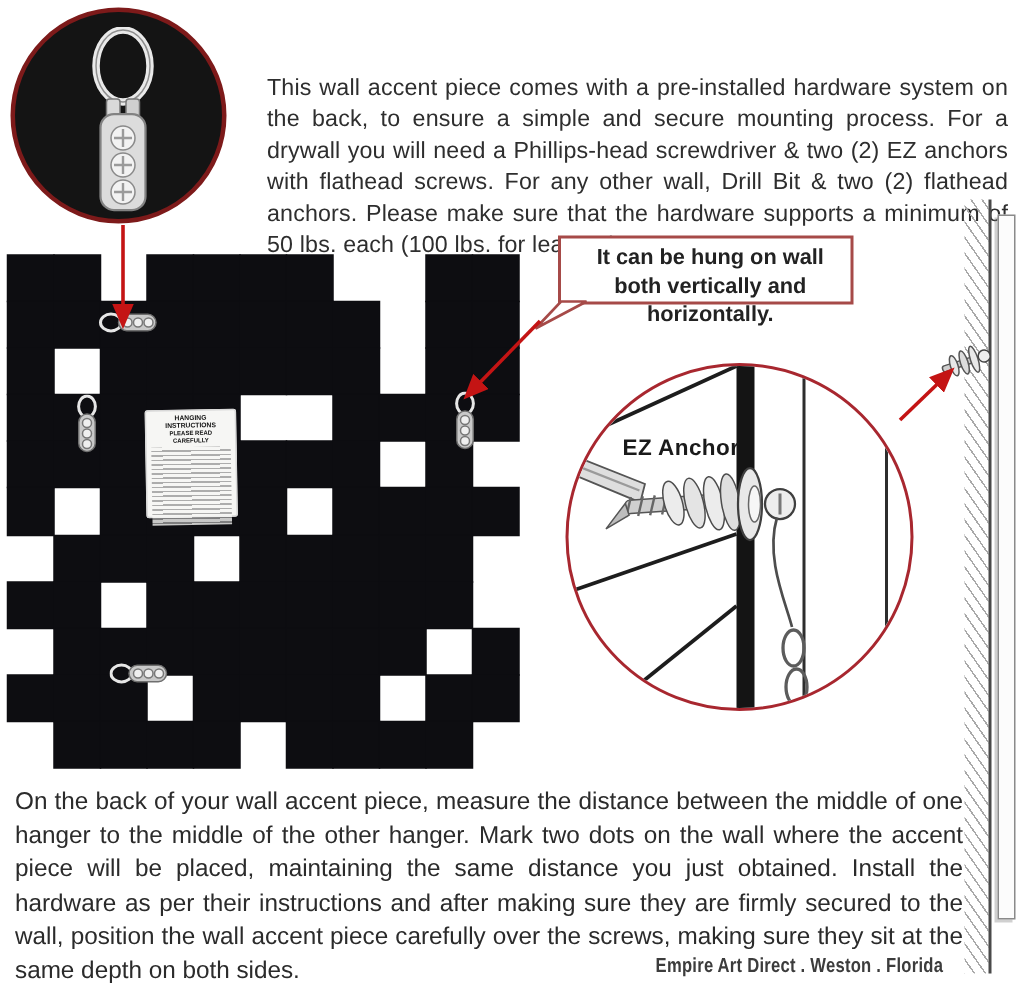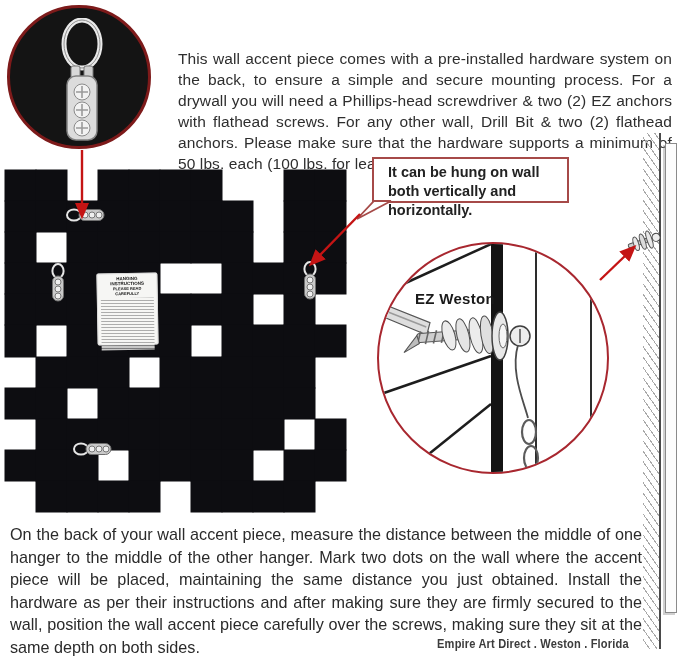--- a/index.html
+++ b/index.html
@@ -24,21 +24,21 @@
     border: 3px solid #7d1a1a;
     overflow: hidden;
   }
   .inset-circle svg { position: absolute; left: 44px; top: 10px; }
 
   
   .callout {
     position: absolute; left: 372px; top: 157px; width: 197px; height: 46px;
     background: #fff; border: 2px solid #a64a48;
     padding: 4px 8px 4px 14px;
-    font-size: 14.5px; font-weight: bold; line-height: 19px; color: #222;
+    font-size: 14.5px; font-weight: bold; line-height: 19px; color: #222; text-align: center;
   }
 
   
   .artwork {
     position: absolute; left: 5px; top: 170px; width: 341px; height: 342px;
   }
   .art-grid {
     position: absolute; inset: 0;
     display: grid;
     grid-template-columns: repeat(11, 31px);
@@ -285,21 +285,21 @@
     <svg class="hanger" style="left:68px; top:271px;" width="40" height="16" viewBox="0 0 40 16">
       <ellipse cx="8" cy="8" rx="7" ry="5.6" fill="#0d0d11" stroke="#e6e6e6" stroke-width="2"></ellipse>
       <rect x="13" y="2.5" width="25" height="11" rx="5.5" fill="#c9c9c9" stroke="#6f6f6f"></rect>
       <circle cx="19" cy="8" r="3" fill="#efefef" stroke="#777"></circle>
       <circle cx="26" cy="8" r="3" fill="#efefef" stroke="#777"></circle>
       <circle cx="33" cy="8" r="3" fill="#efefef" stroke="#777"></circle>
     </svg>
   </div>
 
   <div class="ez-circle">
-    <span class="ez-label">EZ Weston</span>
+    <span class="ez-label">EZ Anchor</span>
     <svg width="228" height="228" viewBox="0 0 228 228">
 
       <rect x="112" y="0" width="12" height="228" fill="#141414"></rect>
       <line x1="157" y1="0" x2="157" y2="228" stroke="#2d2d2d" stroke-width="2"></line>
       <line x1="212" y1="10" x2="212" y2="218" stroke="#2d2d2d" stroke-width="2"></line>
 
       <line x1="20" y1="42" x2="112" y2="0" stroke="#1d1d1d" stroke-width="2.5"></line>
       <line x1="2" y1="150" x2="112" y2="112" stroke="#1d1d1d" stroke-width="2.5"></line>
       <line x1="30" y1="226" x2="112" y2="160" stroke="#1d1d1d" stroke-width="2.5"></line>
 

